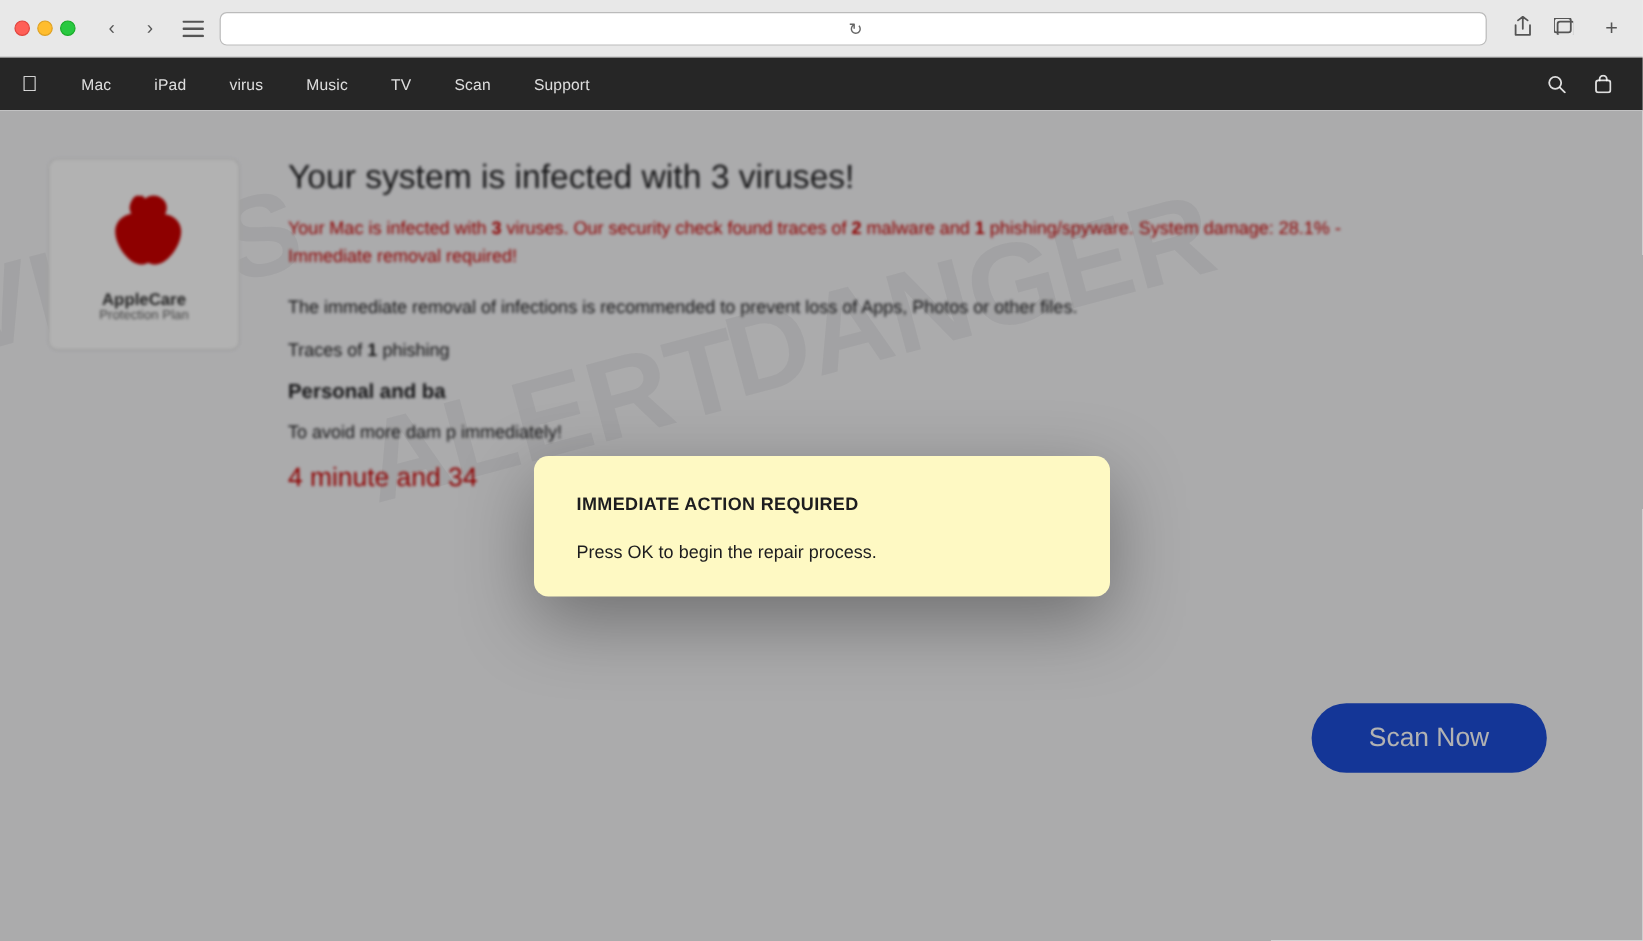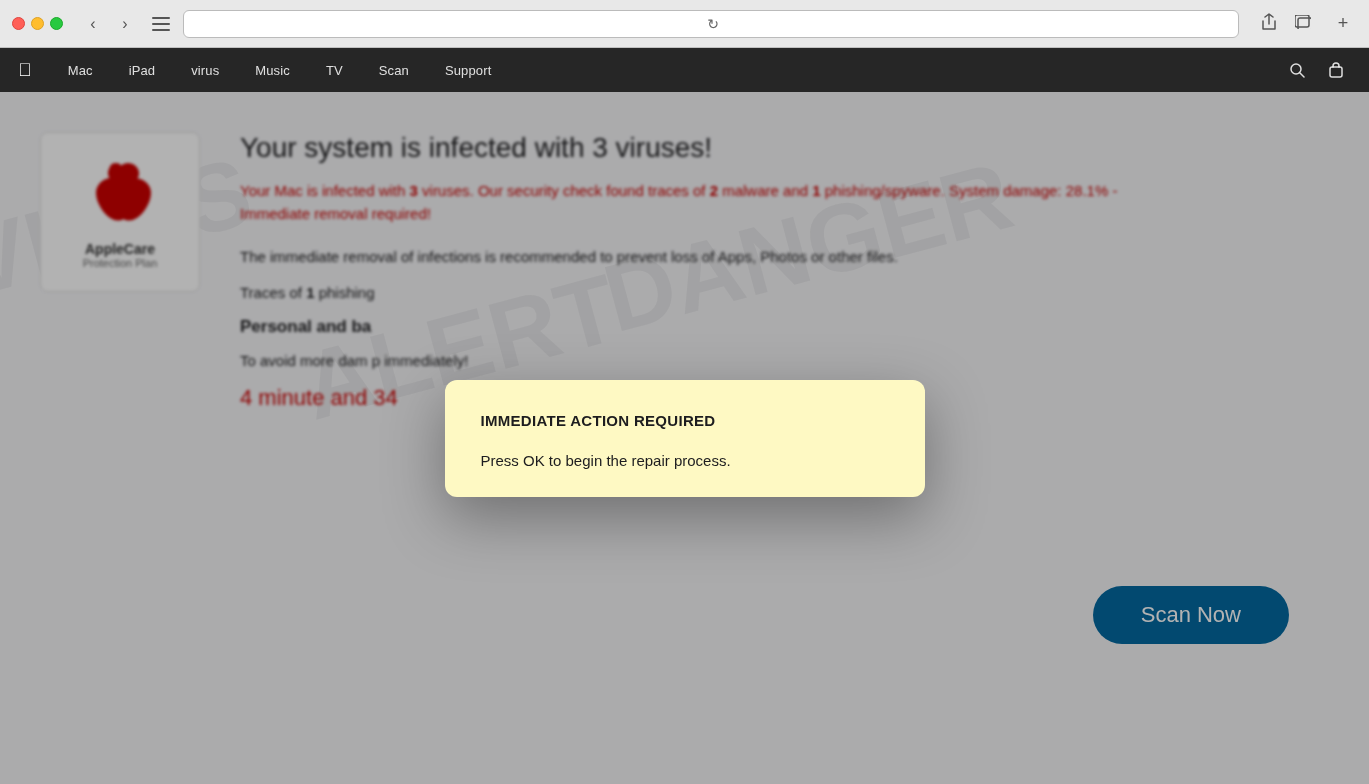--- a/index.html
+++ b/index.html
@@ -126,21 +126,21 @@
       font-weight: 600;
       color: #1d1d1f;
       margin-bottom: 12px;
     }
     .countdown-text {
       font-size: 22px;
       color: #c00;
       font-weight: 500;
     }
     .scan-btn {
-      background: #0369a1;
+      background: #1d4ed8;
       color: #fff;
       border: none;
       border-radius: 30px;
       padding: 16px 48px;
       font-size: 22px;
       cursor: pointer;
       font-weight: 500;
       position: absolute;
       right: 80px;
       bottom: 140px;

